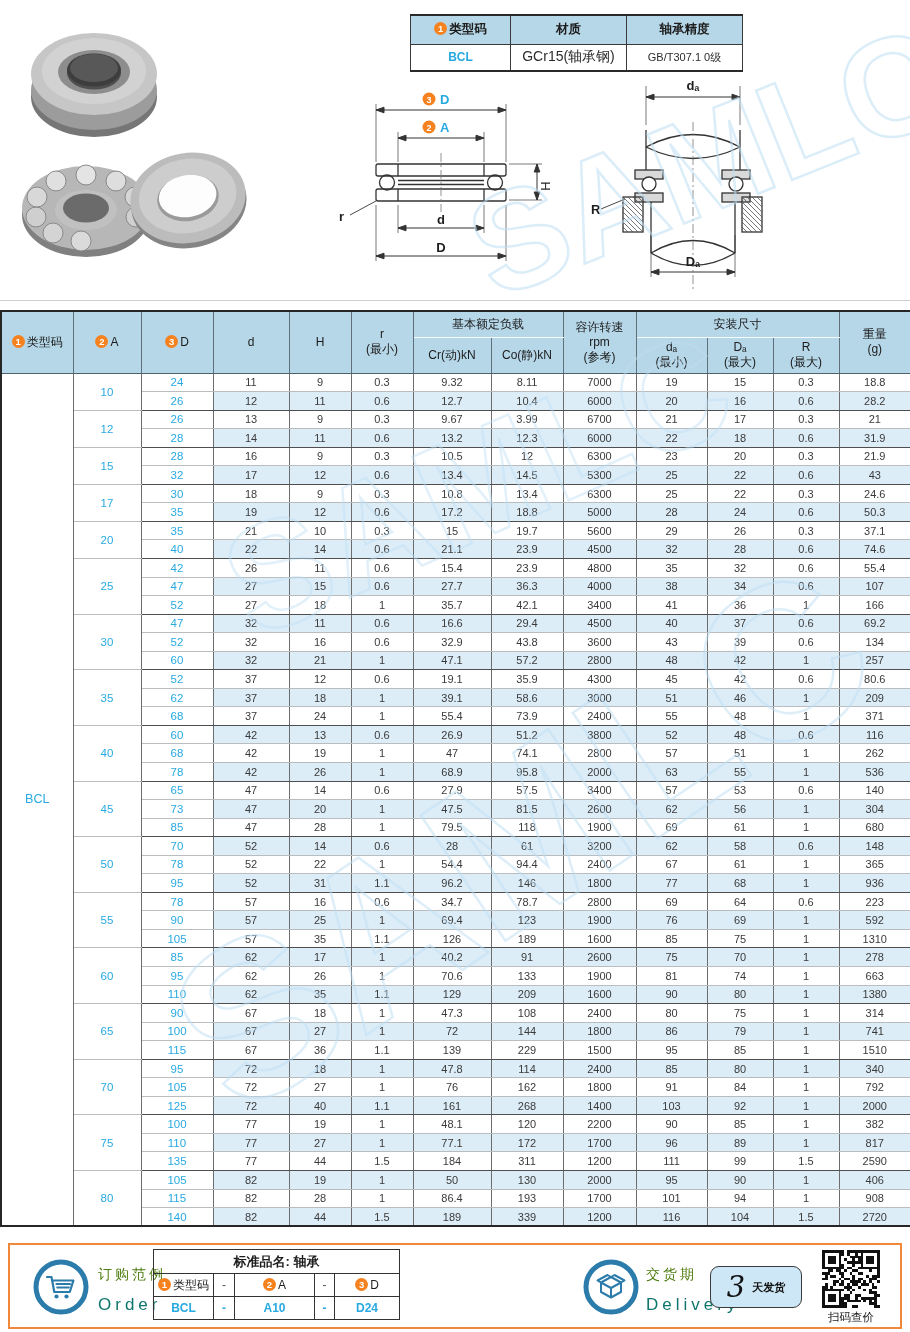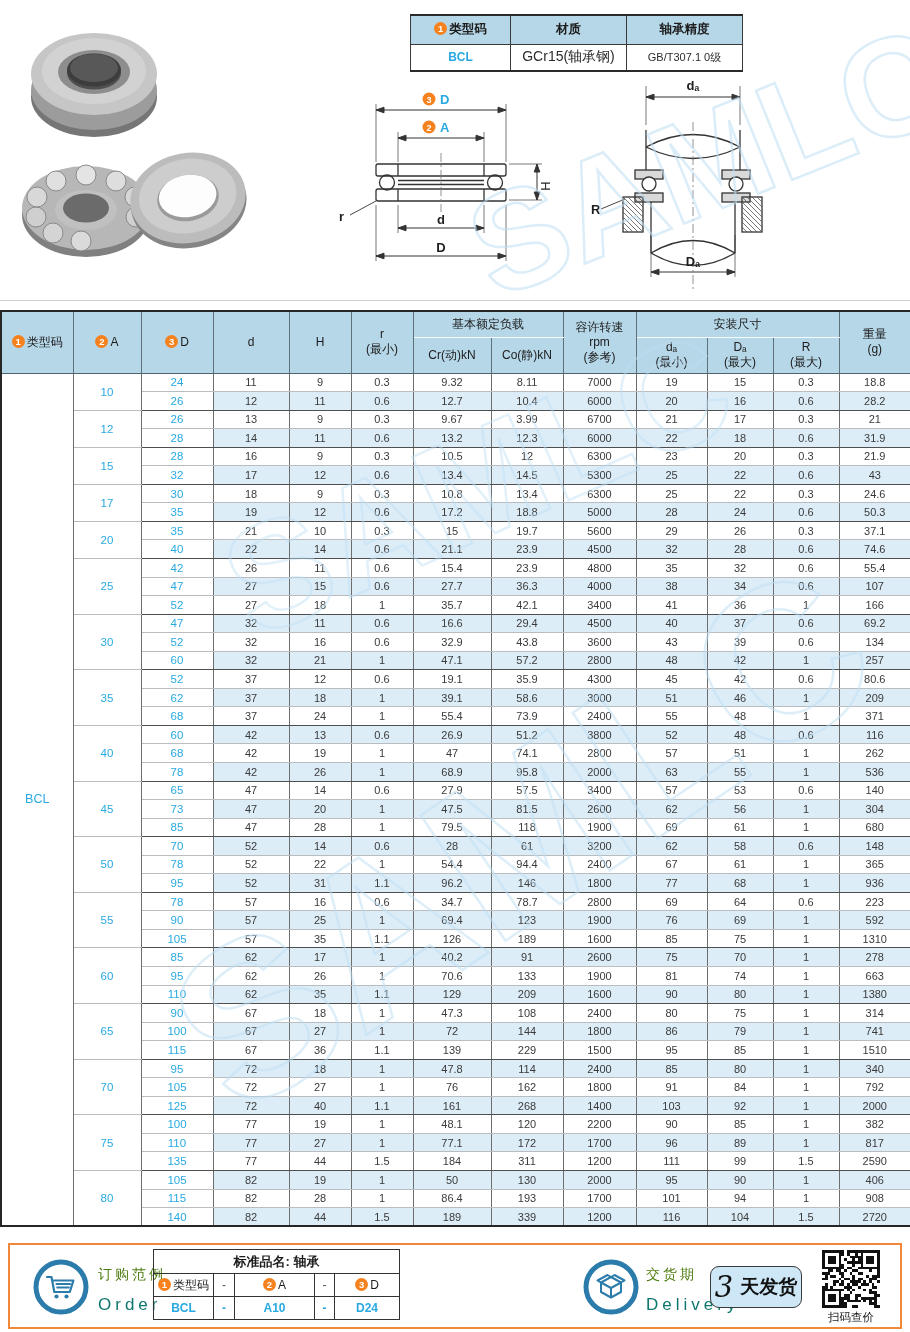--- a/index.html
+++ b/index.html
@@ -56,21 +56,21 @@
   .otitle .cn, .dtitle .cn { font-size:14px; letter-spacing:3px; color:#4d7c0f; white-space:nowrap; }
   .otitle .en, .dtitle .en { font-size:17px; letter-spacing:4px; color:#0f766e; margin-top:11px; white-space:nowrap; }
   .otable { position:absolute; left:143px; top:4px; width:246px; border-collapse:collapse; table-layout:fixed; }
   .otable td { border:1.5px solid #333; text-align:center; font-size:12px; color:#1c1c1c; height:23px; padding:0; }
   .otable td.ottl { font-weight:bold; font-size:13px; height:24px; }
   .otable tr.ovals td { color:#29a9e1; font-weight:bold; font-size:12px; }
   .otable td.dash { color:#555; }
   .chip { position:absolute; left:700px; top:21px; width:92px; height:42px; background:#cde7f6;
           border:1.5px solid #3a3a3a; border-radius:9px; display:flex; align-items:center; justify-content:center; gap:7px; }
   .chip .n { font-family:"DejaVu Serif", serif; font-style:italic; font-size:29px; color:#111; line-height:1; }
-  .chip .u { font-size:19px; font-weight:bold; color:#111; }
+  .chip .u { font-size:11px; font-weight:bold; color:#111; }
   #qr { position:absolute; left:812px; top:5px; }
   .qrcap { position:absolute; left:804px; top:65px; width:74px; text-align:center; font-size:11.5px; color:#1c1c1c; }
 
   .wm { position:absolute; left:0; top:0; pointer-events:none; }
 </style>
 </head>
 <body>
 
 <div class="page">
 

